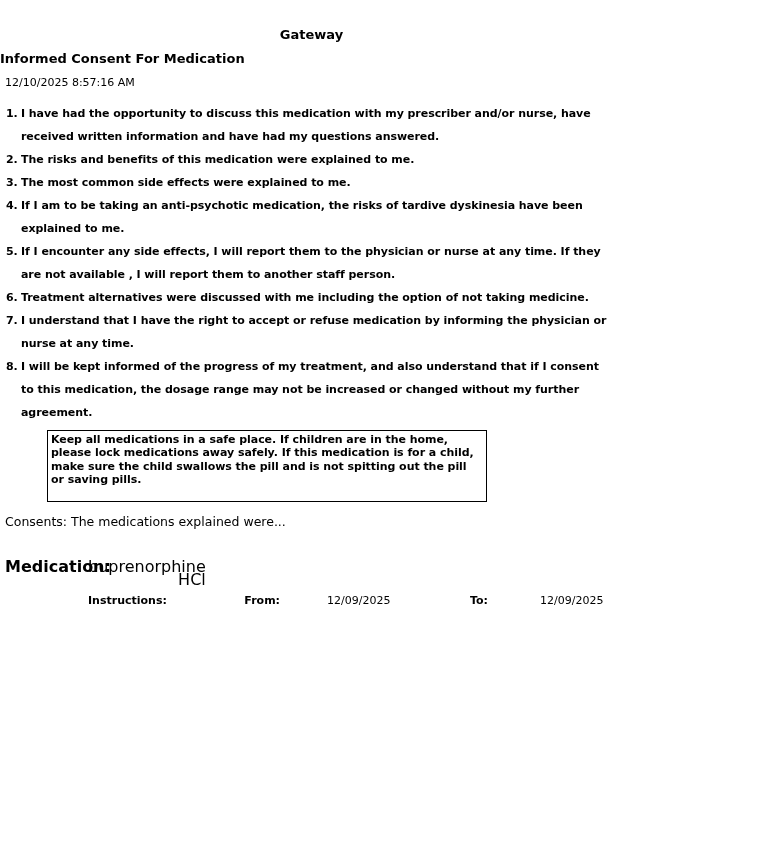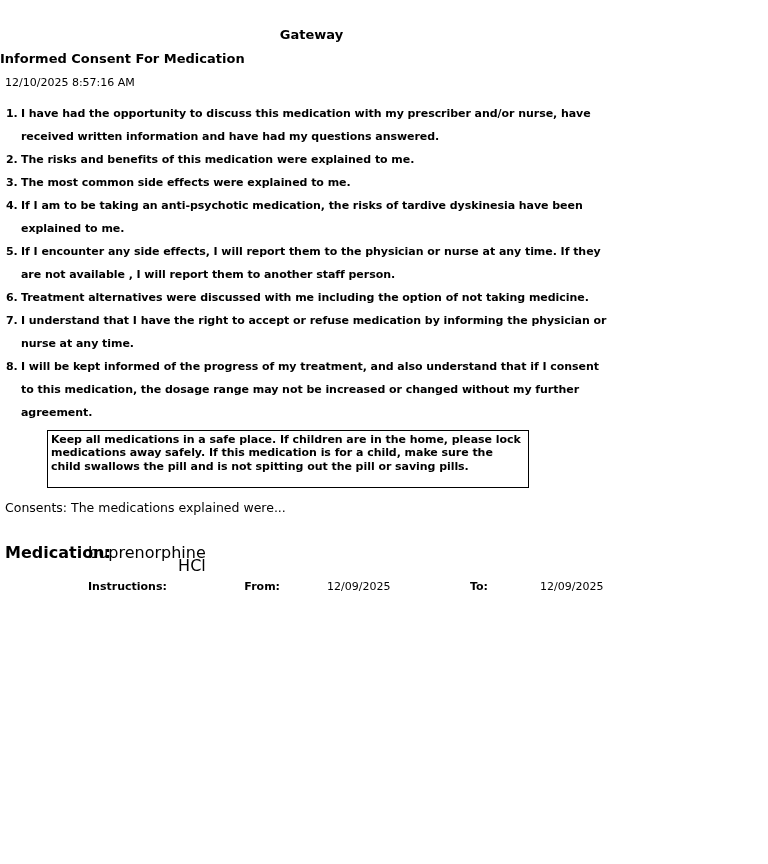--- a/index.html
+++ b/index.html
@@ -53,21 +53,21 @@
     font-weight: bold;
     line-height: 23px;
     letter-spacing: -0.05px;
   }
   .consent-item { display: flex; }
   .consent-item .num { flex: 0 0 15px; width: 15px; }
   .consent-item .txt { width: 592px; }
   .safety-box {
     box-sizing: border-box;
     margin: 6px 0 0 47px;
-    width: 482px;
+    width: 440px;
     border: 1px solid #000000;
     padding: 2px 4px 14px 3px;
     font-size: 11px;
     font-weight: bold;
     line-height: 13.4px;
     letter-spacing: -0.05px;
   }
   .consents-line {
     margin: 12px 0 0 5px;
     font-size: 12.5px;

